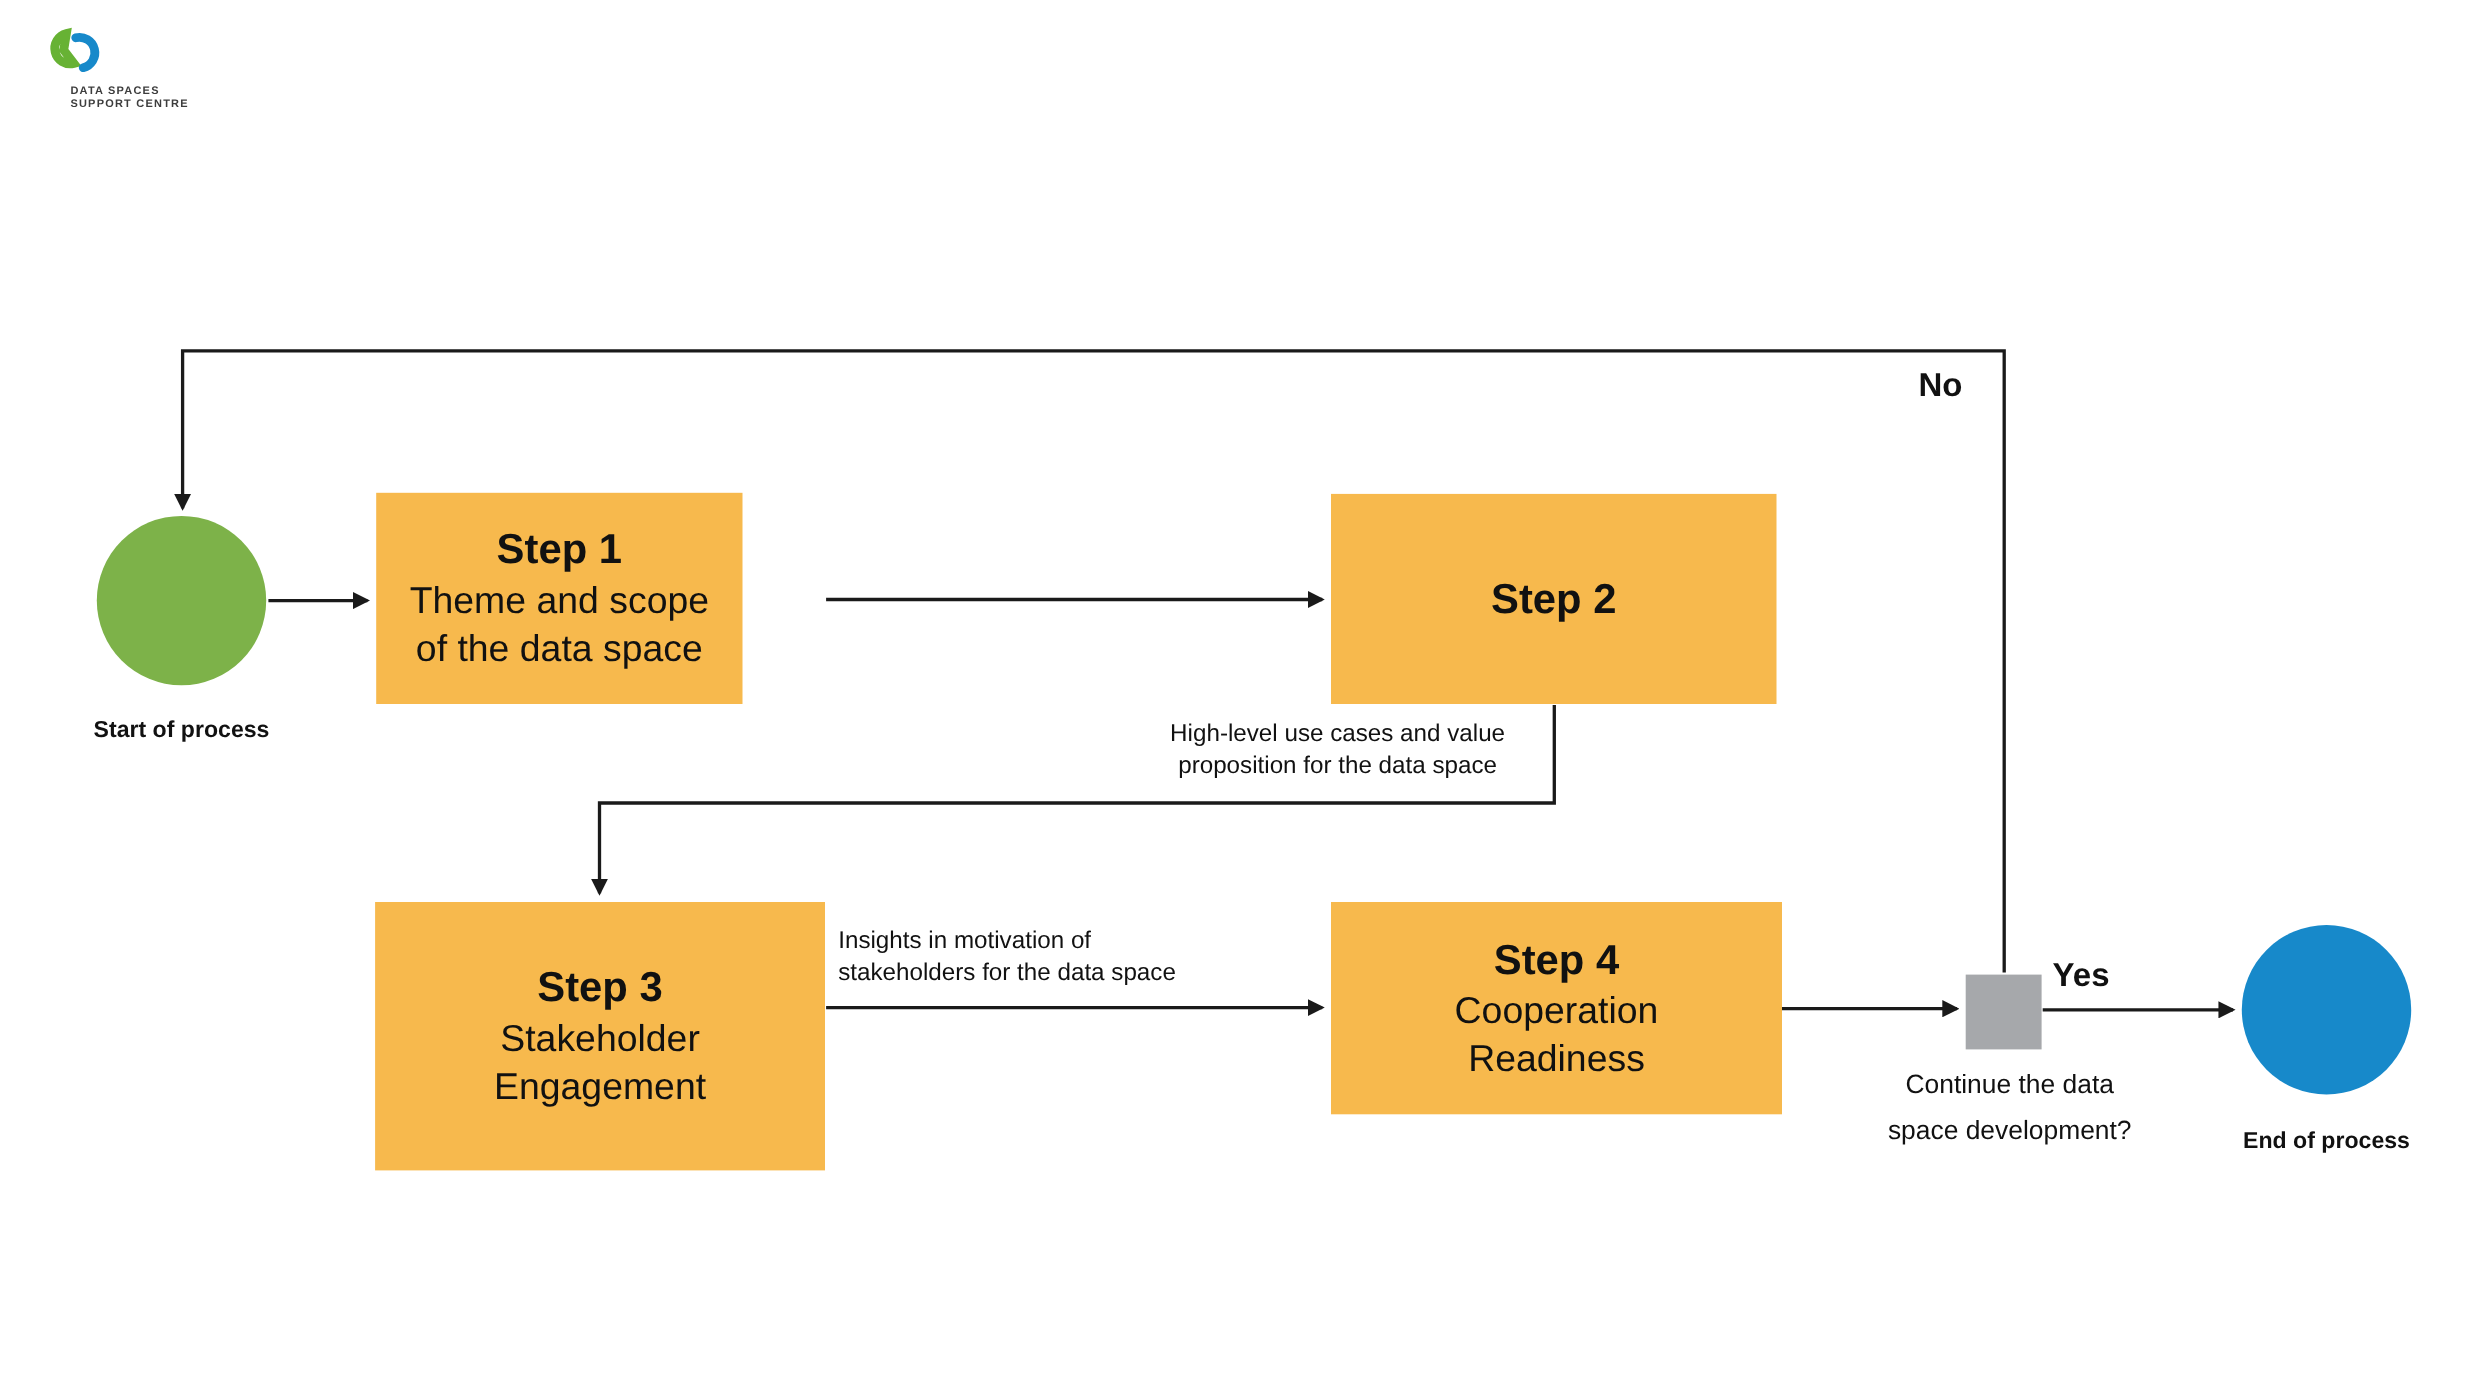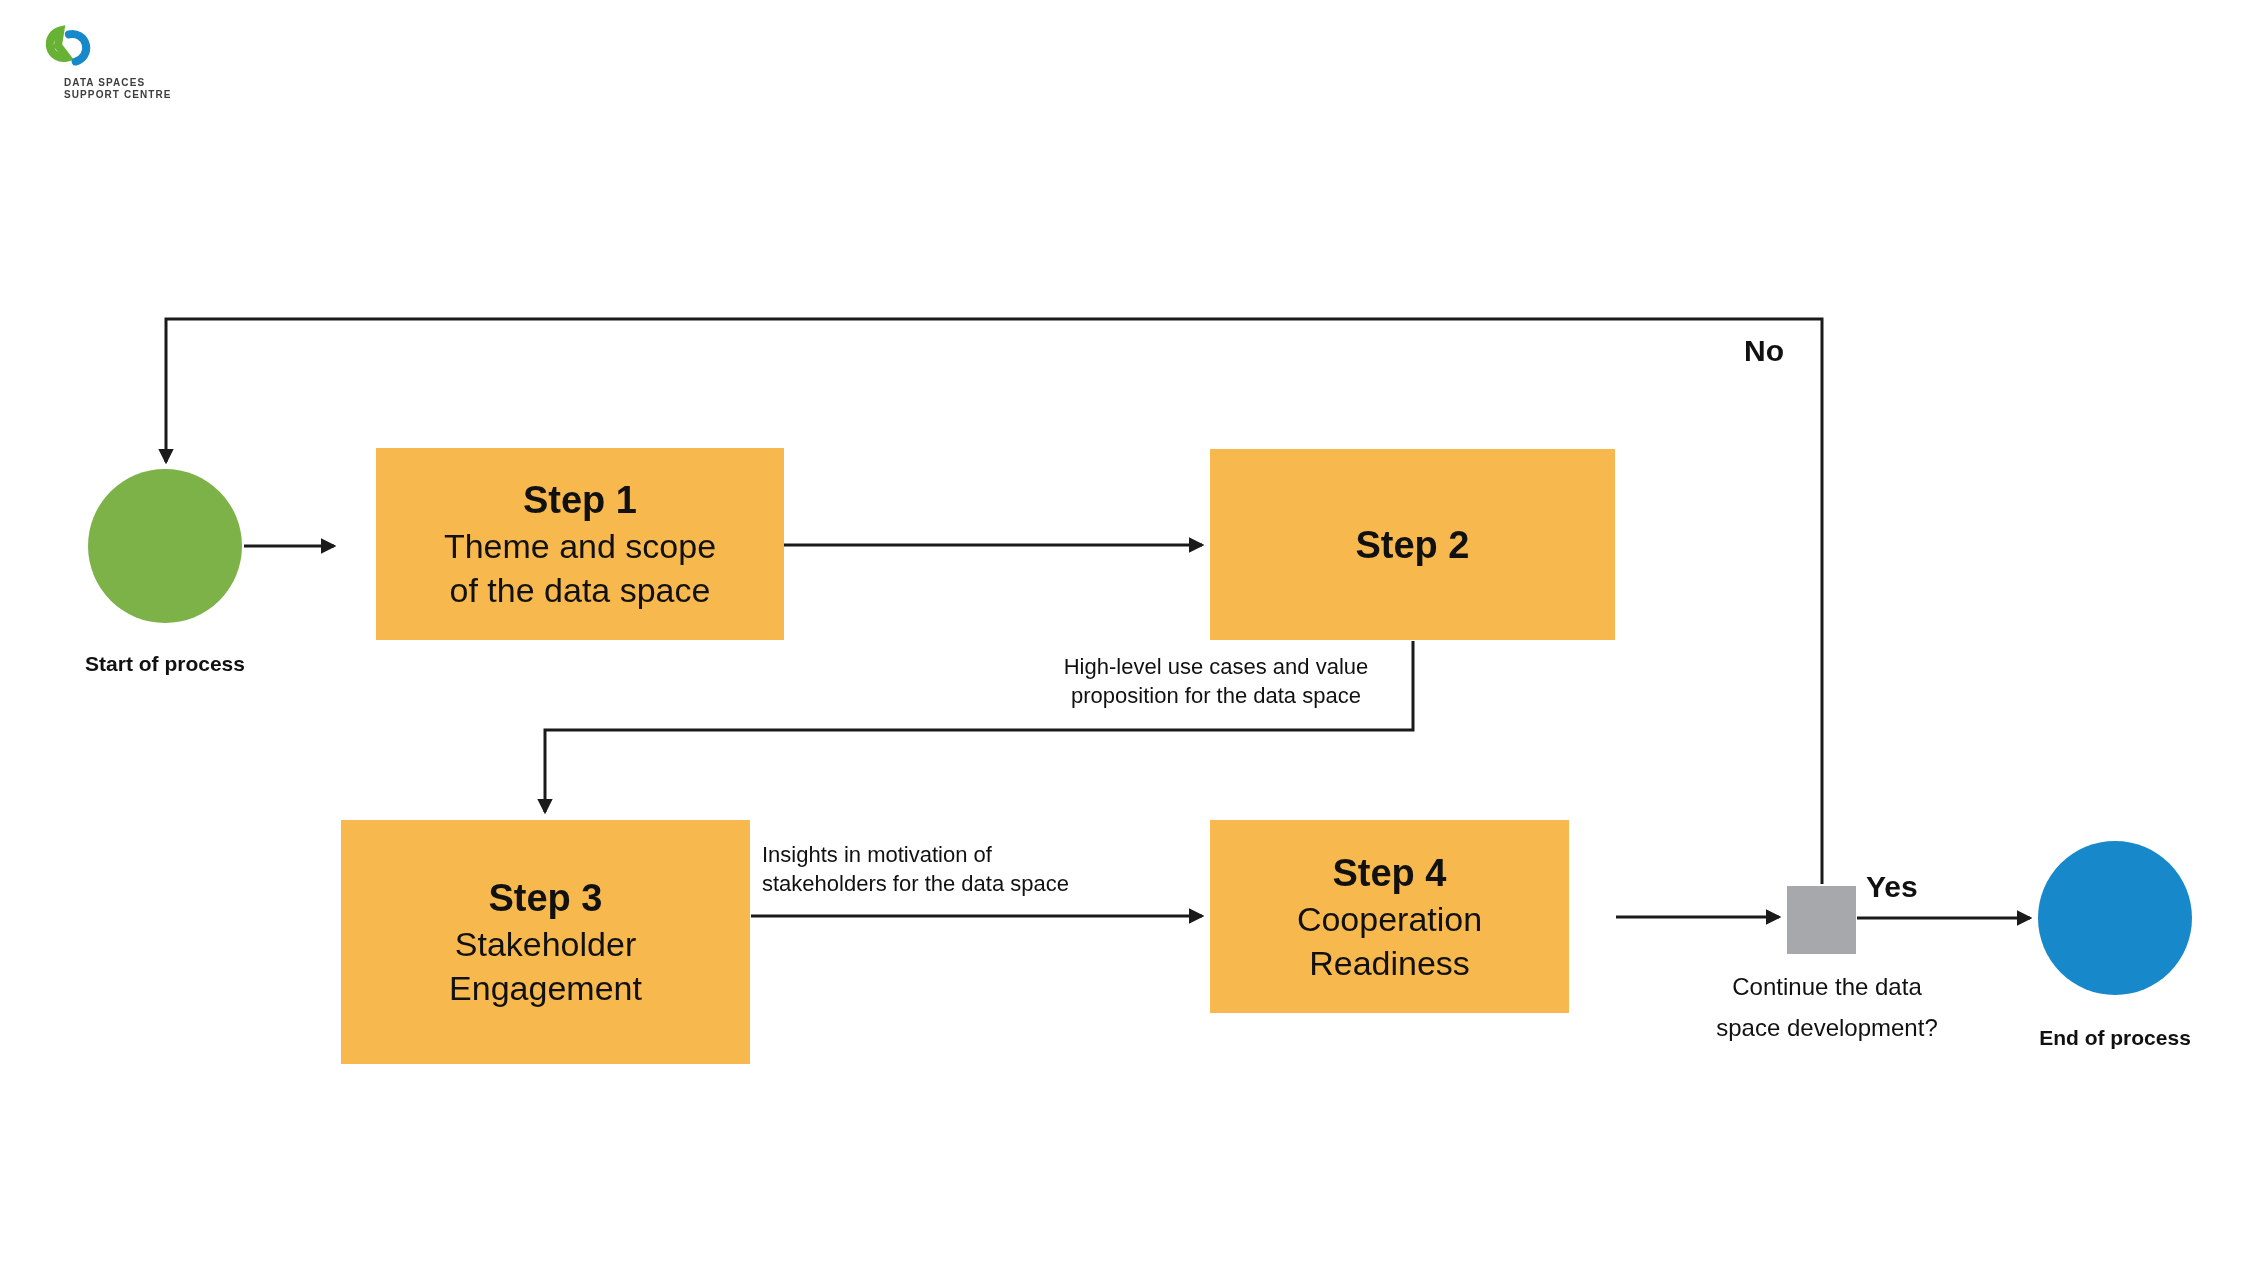--- a/index.html
+++ b/index.html
@@ -12,24 +12,24 @@
   .logo-text{position:absolute;left:30px;top:57px;font-size:10px;font-weight:700;
     letter-spacing:1.1px;color:#3d3d3d;line-height:12px;white-space:nowrap;}
   
   .step{
     position:absolute;background:var(--step-fill,#F7B94D);
     display:flex;flex-direction:column;align-items:center;justify-content:center;
     text-align:center;
   }
   .step-title{font-weight:700;font-size:38px;line-height:48px;}
   .step-body{font-size:34px;line-height:44px;white-space:pre-line;}
-  #step1{left:342px;top:448px;width:408px;height:192px;margin-left:34px;}
+  #step1{left:342px;top:448px;width:333px;height:192px;}
   #step2{left:1210px;top:449px;width:405px;height:191px;gap:24px;}
   #step3{left:341px;top:820px;width:409px;height:244px;}
-  #step4{left:1210px;top:820px;width:359px;height:193px;}
+  #step4{left:1210px;top:820px;width:410px;height:193px;}
   .terminal{position:absolute;border-radius:50%;width:154px;height:154px;}
   #start-circle{left:88px;top:469px;background:var(--start-fill,#7DB249);}
   #end-circle{left:2038px;top:841px;background:var(--end-fill,#1789CA);}
   #decision-square{position:absolute;left:1787px;top:886px;width:69px;height:68px;
     background:var(--decision-fill,#A6A8AB);}
   
   .lbl{position:absolute;white-space:pre-line;}
   .edge-lbl{font-size:22px;line-height:29px;}
   #label-step1-step2{left:758px;top:462px;width:460px;text-align:left;}
   #label-step2-step3{left:1026px;top:652px;width:380px;text-align:center;}

